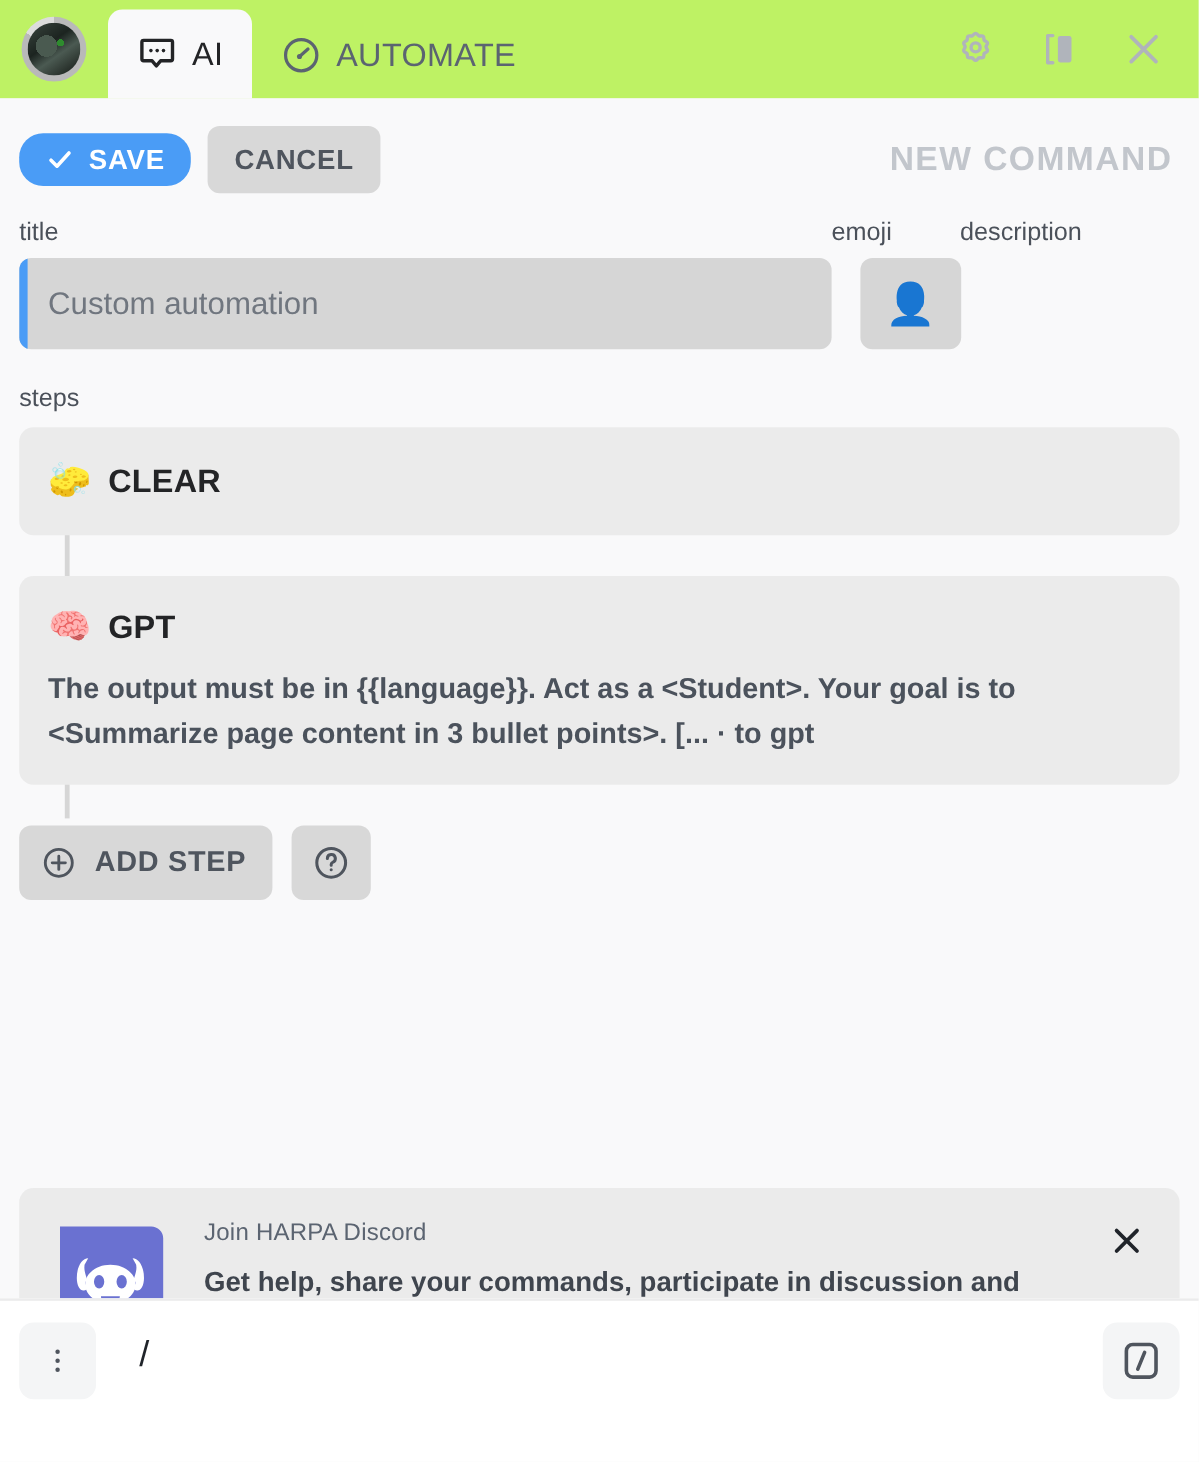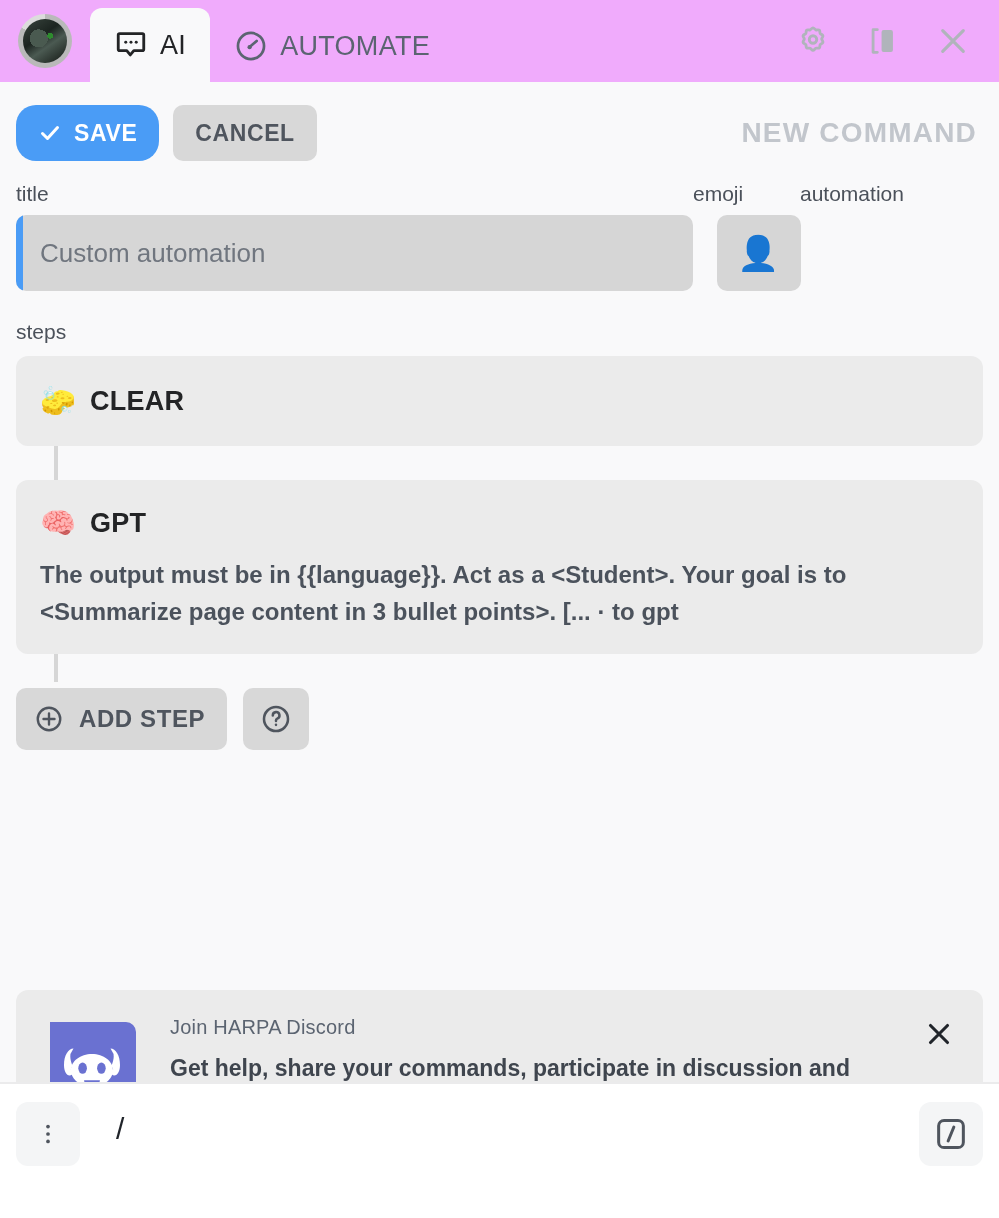--- a/index.html
+++ b/index.html
@@ -17,21 +17,21 @@
     height: 1218px;
     position: relative;
     display: flex;
     flex-direction: column;
     background: #f7f7f8;
   }
 
   
   .tabbar {
     height: 82px;
-    background: #f0abfc;
+    background: #bef264;
     display: flex;
     align-items: flex-end;
     flex: 0 0 auto;
     position: relative;
   }
 
   .avatar-wrap {
     width: 90px;
     height: 82px;
     display: flex;
@@ -111,21 +111,21 @@
     display: flex;
     align-items: center;
     padding-top: 22px;
     height: 80px;
   }
   .btn-save {
     background: #4a9cf6;
     color: #ffffff;
     border: none;
     border-radius: 20px;
-    height: 56px;
+    height: 44px;
     padding: 0 22px;
     display: flex;
     align-items: center;
     gap: 12px;
     font-size: 23px;
     font-weight: 700;
     letter-spacing: 0.6px;
     cursor: pointer;
     font-family: "Liberation Sans", sans-serif;
   }
@@ -490,21 +490,21 @@
         <span>SAVE</span>
       </button>
       <button class="btn-cancel">CANCEL</button>
       <div class="toolbar-spacer"></div>
       <div class="new-command">NEW COMMAND</div>
     </div>
 
     <div class="labels-row">
       <div class="fld-label lbl-title">title</div>
       <div class="fld-label lbl-emoji">emoji</div>
-      <div class="fld-label lbl-desc">automation</div>
+      <div class="fld-label lbl-desc">description</div>
     </div>
 
     <div class="inputs-row">
       <div class="title-field">
         <div class="title-accent"></div>
         <input type="text" placeholder="Custom automation" style="">
       </div>
       <div class="emoji-field">👤</div>
     </div>
 

